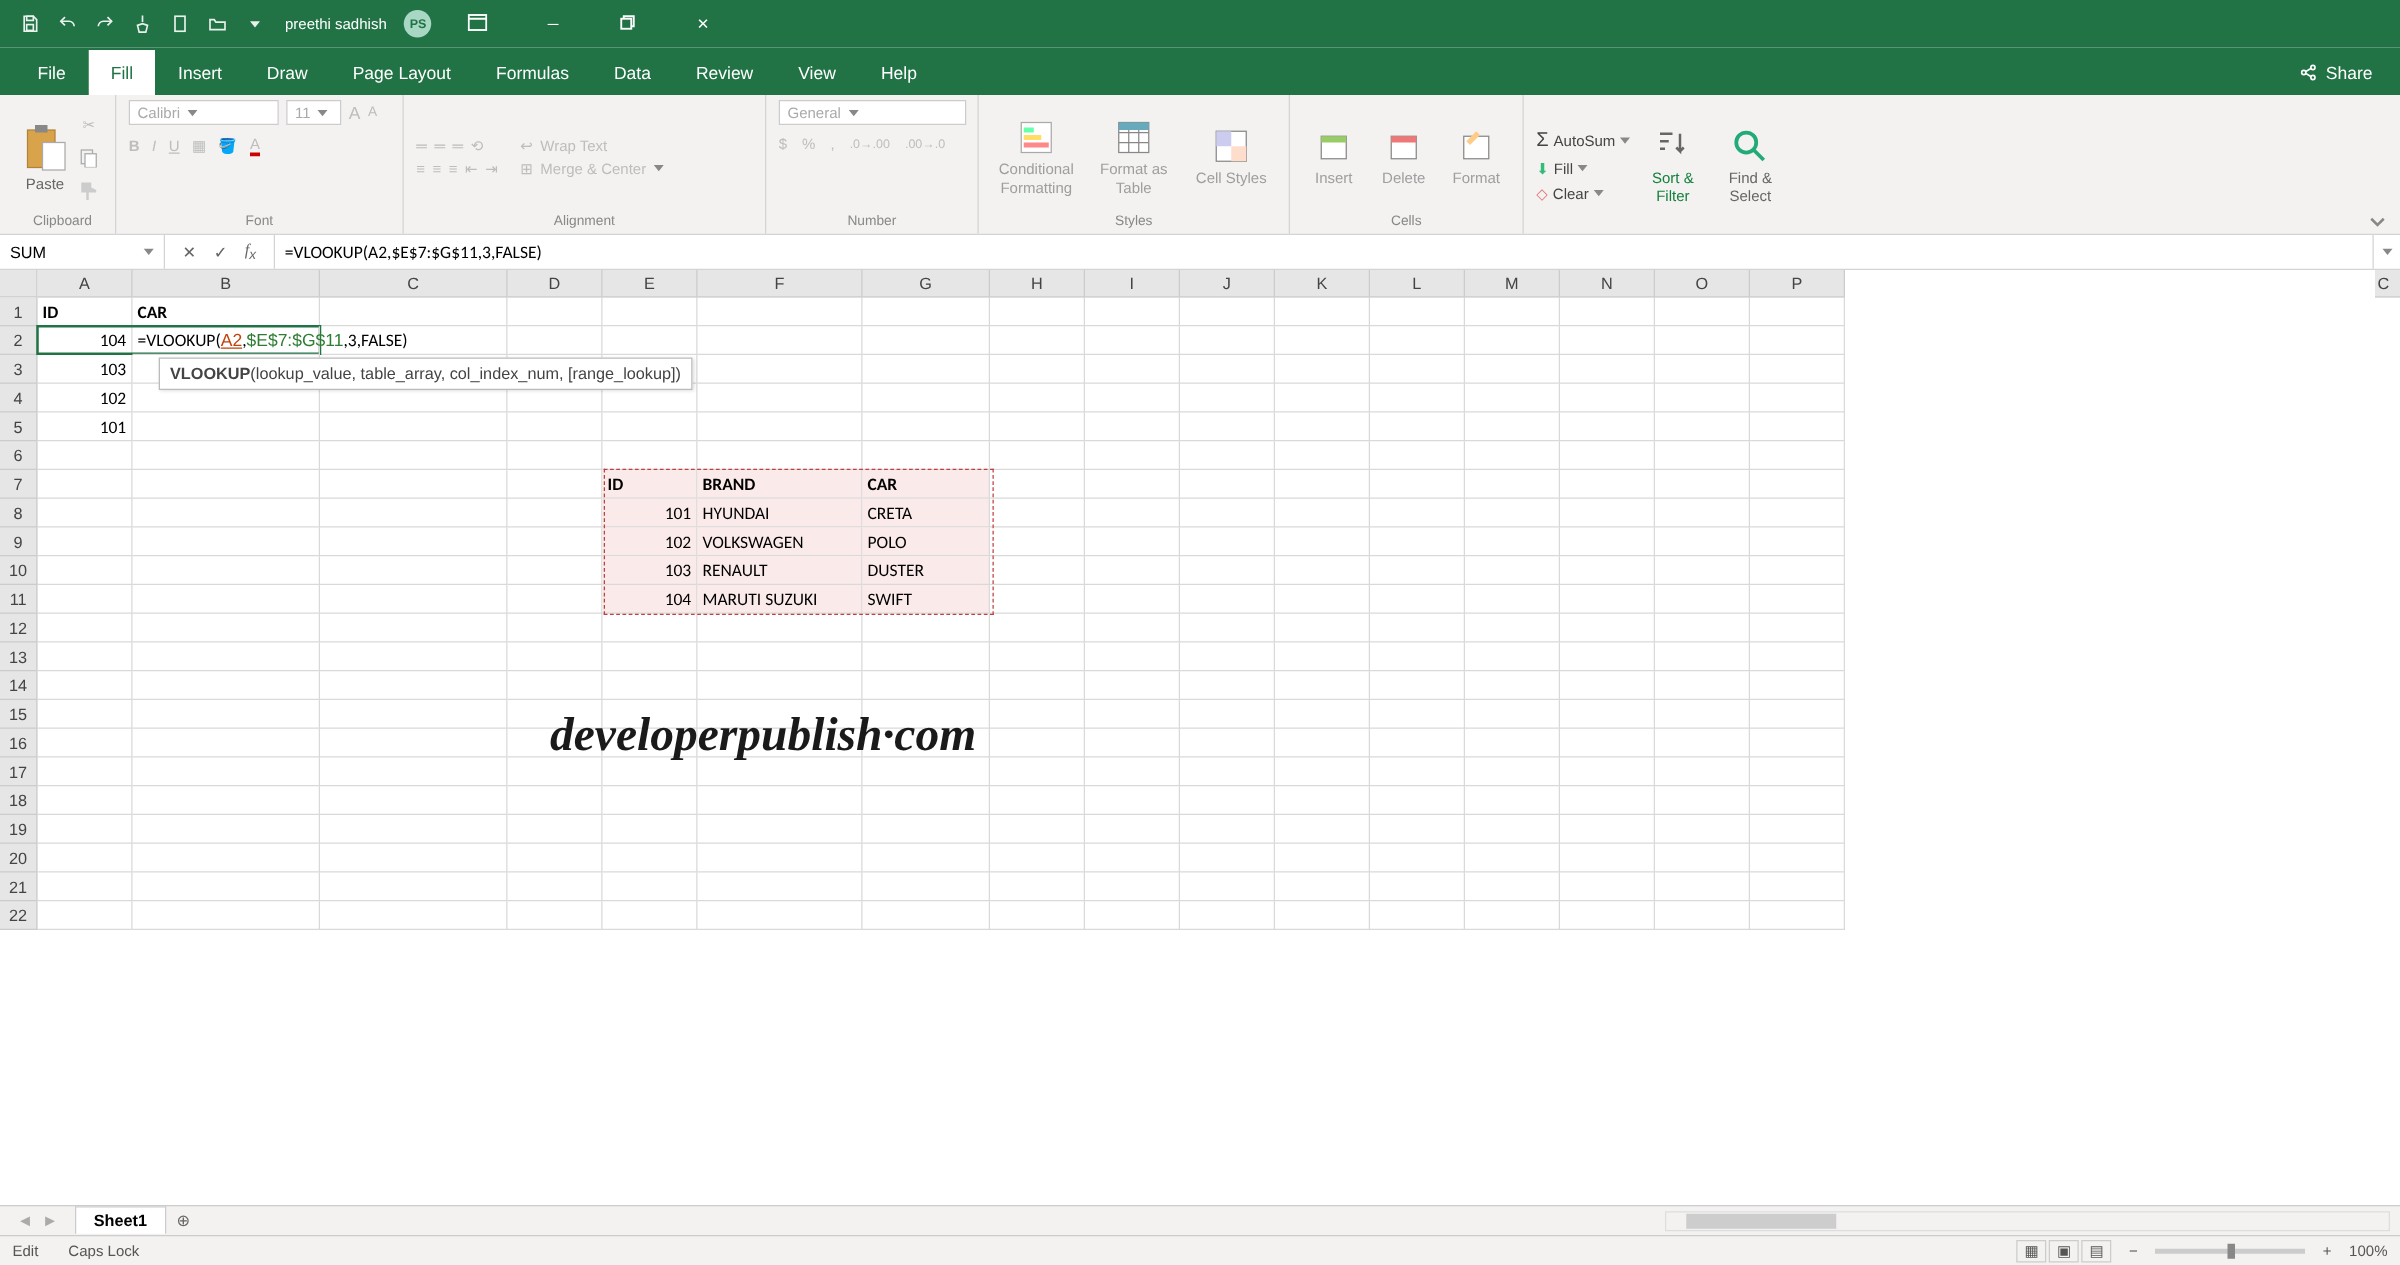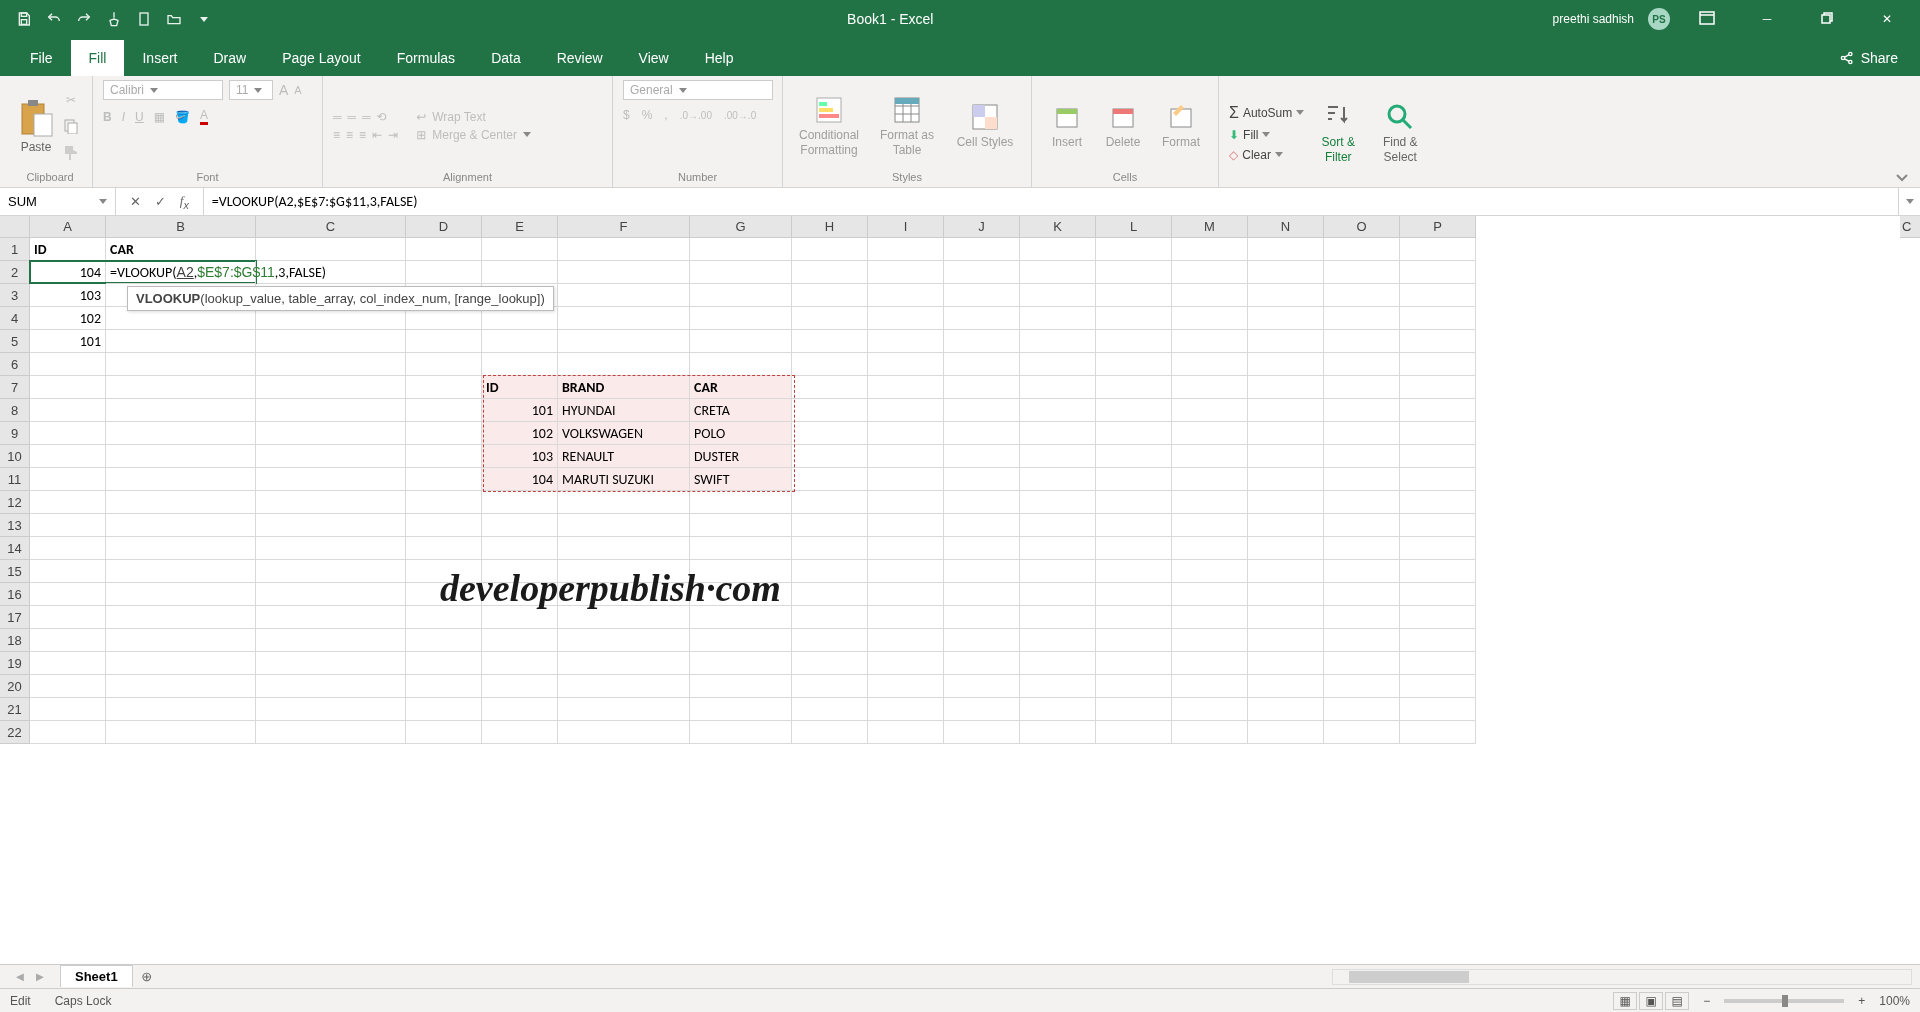--- a/index.html
+++ b/index.html
@@ -34,21 +34,21 @@
 .btn-sm { width: 22px; height: 22px; display: flex; align-items: center; justify-content: center; border: 1px solid transparent; }
 .combo { border: 1px solid #ccc; background: #fff; padding: 2px 6px; font-size: 12px; color: #aaa; display: flex; align-items: center; gap: 6px; }
 .triangle-down { width: 0; height: 0; border-left: 4px solid transparent; border-right: 4px solid transparent; border-top: 5px solid #888; }
 .big-btn { display: flex; flex-direction: column; align-items: center; font-size: 12px; color: #9e9e9e; gap: 2px; width: 72px; text-align: center; line-height: 1.2; }
 .big-btn svg { width: 32px; height: 32px; }
 .editing-row { display: flex; align-items: center; gap: 4px; font-size: 12px; color: #444; }
 .collapse-caret { width: 20px; display: flex; align-items: flex-end; justify-content: center; padding-bottom: 4px; }
 
 
 .formula-row { height: 28px; display: flex; align-items: stretch; border-bottom: 1px solid #d4d4d4; font-size: 13px; }
-.name-box { width: 116px; border-right: 1px solid #d4d4d4; display: flex; align-items: center; padding: 0 8px; justify-content: space-between; }
+.name-box { width: 132px; border-right: 1px solid #d4d4d4; display: flex; align-items: center; padding: 0 8px; justify-content: space-between; }
 .fx-btns { display: flex; align-items: center; gap: 14px; padding: 0 14px; border-right: 1px solid #d4d4d4; color: #666; }
 .fx-label { font-style: italic; font-family: 'Times New Roman', serif; }
 .formula-input { flex: 1; padding: 0 8px; display: flex; align-items: center; font-family: Calibri, sans-serif; font-size: 14px; }
 .formula-expand { width: 22px; border-left: 1px solid #d4d4d4; display: flex; align-items: center; justify-content: center; color: #888; }
 
 
 .sheet-area { position: relative; height: calc(1012px - 38px - 38px - 112px - 28px - 24px - 24px); overflow: hidden; }
 .corner { position: absolute; left: 0; top: 0; width: 30px; height: 22px; background: #e6e6e6; border-right: 1px solid #ccc; border-bottom: 1px solid #ccc; }
 .col-headers { position: absolute; left: 30px; top: 0; height: 22px; display: flex; background: #e6e6e6; }
 .col-h { border-right: 1px solid #ccc; border-bottom: 1px solid #ccc; text-align: center; font-size: 13px; color: #444; line-height: 22px; }
@@ -80,21 +80,21 @@
 .scrollbar-h .thumb { position: absolute; left: 16px; top: 1px; height: 12px; width: 120px; background: #cdcdcd; }
 
 
 .statusbar { height: 24px; background: #f3f2f1; border-top: 1px solid #ccc; display: flex; align-items: center; font-size: 12px; color: #555; padding: 0 10px; justify-content: space-between; }
 .status-right { display: flex; align-items: center; gap: 14px; }
 .view-btns { display: flex; gap: 2px; }
 .view-btn { width: 24px; height: 18px; border: 1px solid #ccc; display: flex; align-items: center; justify-content: center; }
 .zoom-slider { width: 120px; height: 4px; background: #ccc; position: relative; }
 .zoom-slider .knob { position: absolute; left: 58px; top: -4px; width: 6px; height: 12px; background: #888; }
 
-span.ref-a2 { color: #404040; text-decoration: underline; }
+span.ref-a2 { color: #c2410c; text-decoration: underline; }
 span.ref-range { color: #2e7d32; }
 </style>
 </head>
 <body>
 
 <div class="titlebar">
   <div class="qat">
     <div class="qat-btn">
         <svg viewBox="0 0 24 24" fill="none" stroke="#fff" stroke-width="2">
           <path d="M5 3h11l4 4v14H5z"></path>
@@ -127,21 +127,20 @@
       </div>
     <div class="qat-btn">
         <svg viewBox="0 0 24 24" fill="none" stroke="#fff" stroke-width="2">
           <path d="M3 7h5l2 3h11v9H3z"></path>
         </svg>
       </div>
     <div class="qat-btn">
         <div class="triangle-down" style="border-top-color:#fff"></div>
       </div>
   </div>
-  <div class="title-center">Book1 - Excel</div>
   <div class="title-right">
     <span>preethi sadhish</span>
     <div class="avatar">PS</div>
     <div class="win-ctrl"><svg width="16" height="14" viewBox="0 0 16 14" fill="none" stroke="#fff" stroke-width="1.5">
           <rect x="1" y="1" width="14" height="12"></rect>
           <path d="M1 4h14"></path>
         </svg></div>
     <div class="win-ctrl">─</div>
     <div class="win-ctrl"><svg width="12" height="12" viewBox="0 0 12 12" fill="none" stroke="#fff" stroke-width="1.5">
           <rect x="1" y="3" width="8" height="8"></rect>

